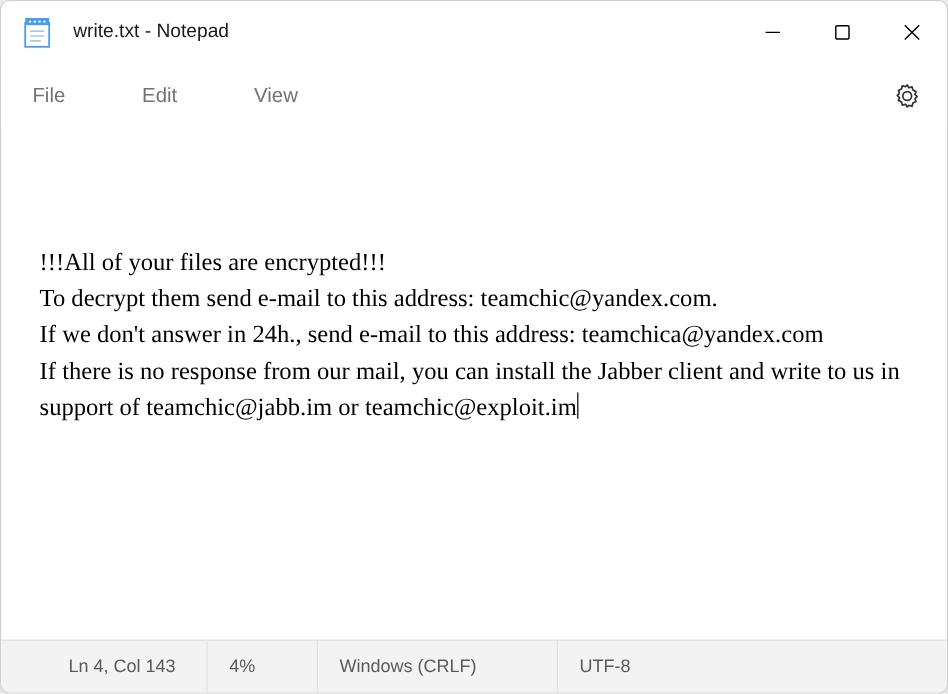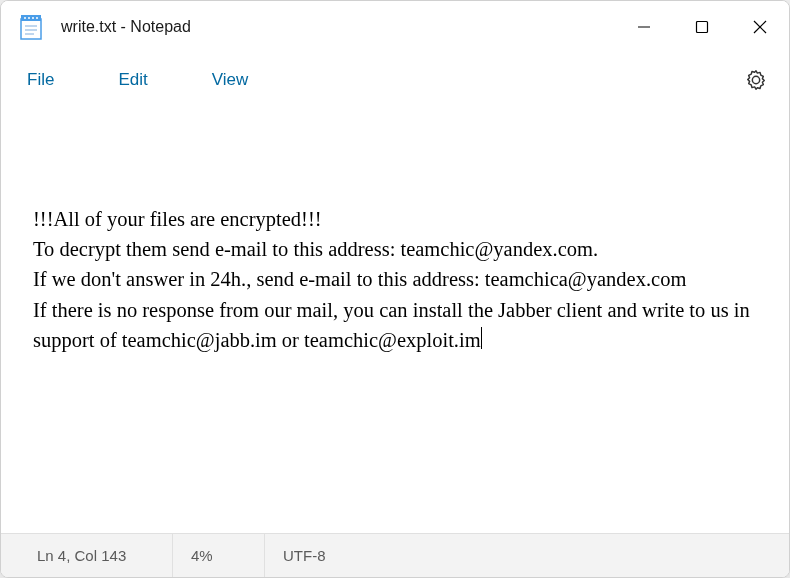--- a/index.html
+++ b/index.html
@@ -60,21 +60,21 @@
     .menubar {
       height: 54px;
       display: flex;
       align-items: center;
       padding: 0 18px;
       background: #ffffff;
       gap: 48px;
     }
     .menubar .menu-item {
       font-size: 17px;
-      color: #0369a1;
+      color: #737373;
       cursor: pointer;
       padding: 4px 8px;
     }
     .menubar .spacer {
       flex: 1;
     }
     .menubar .settings {
       cursor: pointer;
       padding: 4px;
       display: flex;
@@ -112,21 +112,21 @@
     }
     .statusbar .segment {
       padding: 0 18px;
       height: 100%;
       display: flex;
       align-items: center;
       border-right: 1px solid #e0e0e0;
     }
     .statusbar .segment:first-child {
       width: 172px;
-      padding-left: 36px;
+      padding-left: 56px;
     }
     .statusbar .segment:nth-child(2) {
       width: 92px;
     }
     .statusbar .segment.enc {
       width: 200px;
     }
     .statusbar .segment.utf {
       border-right: none;
       flex:1;
@@ -192,16 +192,17 @@
   <div class="editor">
     <div class="editor-content"><span>!!!All of your files are encrypted!!!
 To decrypt them send e-mail to this address: teamchic@yandex.com.
 If we don't answer in 24h., send e-mail to this address: teamchica@yandex.com
 If there is no response from our mail, you can install the Jabber client and write to us in support of teamchic@jabb.im or teamchic@exploit.im</span><span class="cursor"></span></div>
   </div>
 
   <div class="statusbar">
     <div class="segment">Ln 4, Col 143</div>
     <div class="segment">4%</div>
+    <div class="segment enc">Windows (CRLF)</div>
     <div class="segment utf">UTF-8</div>
   </div>
 
 </div>
 
 </body></html>

